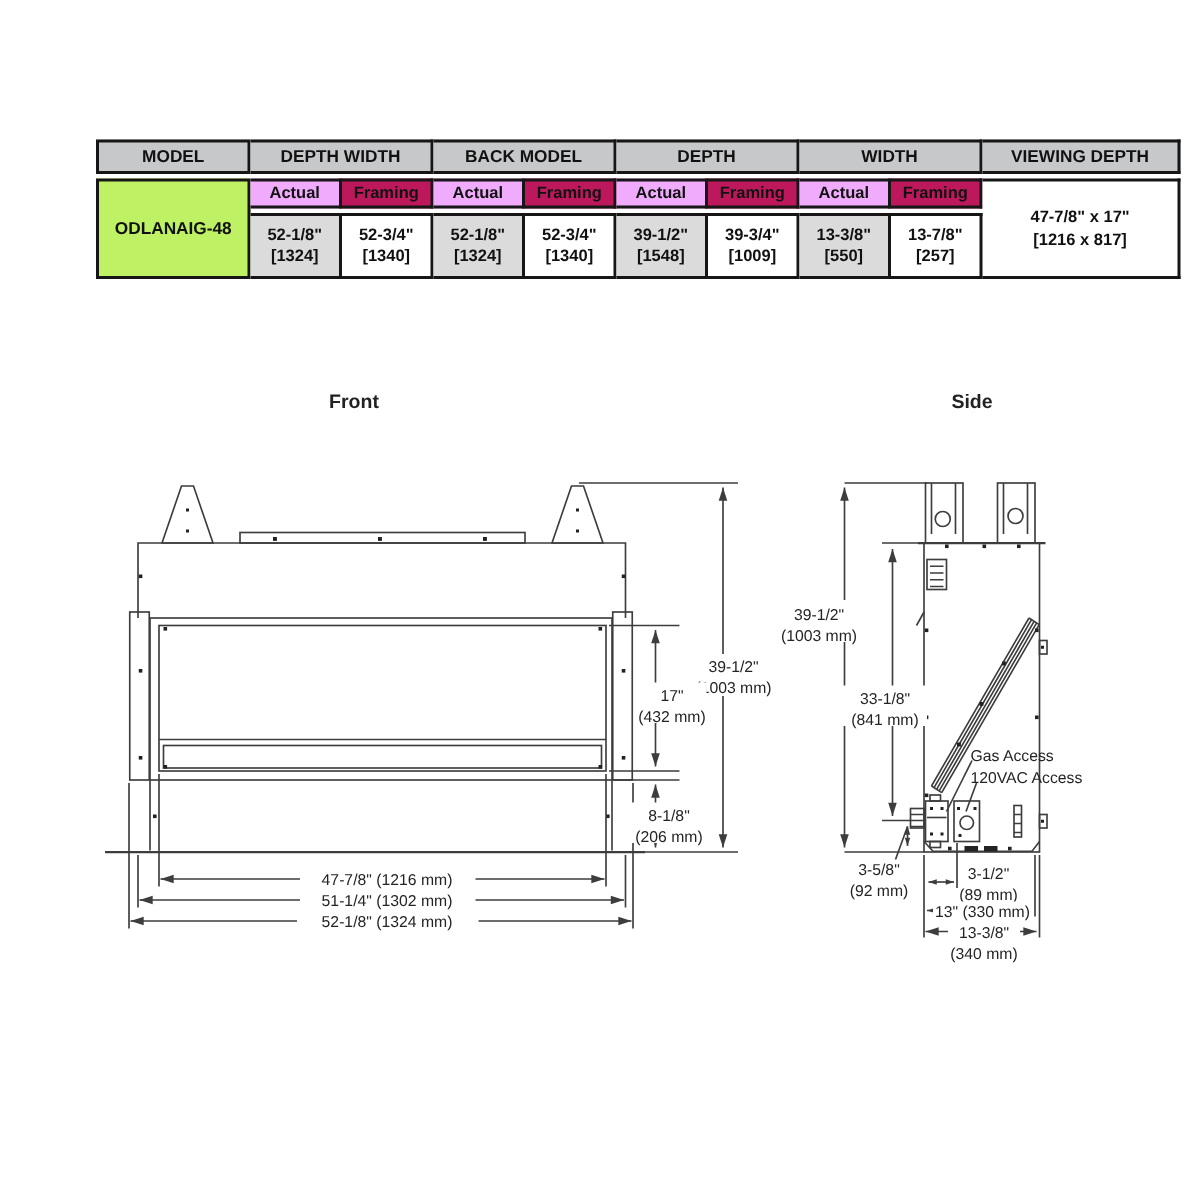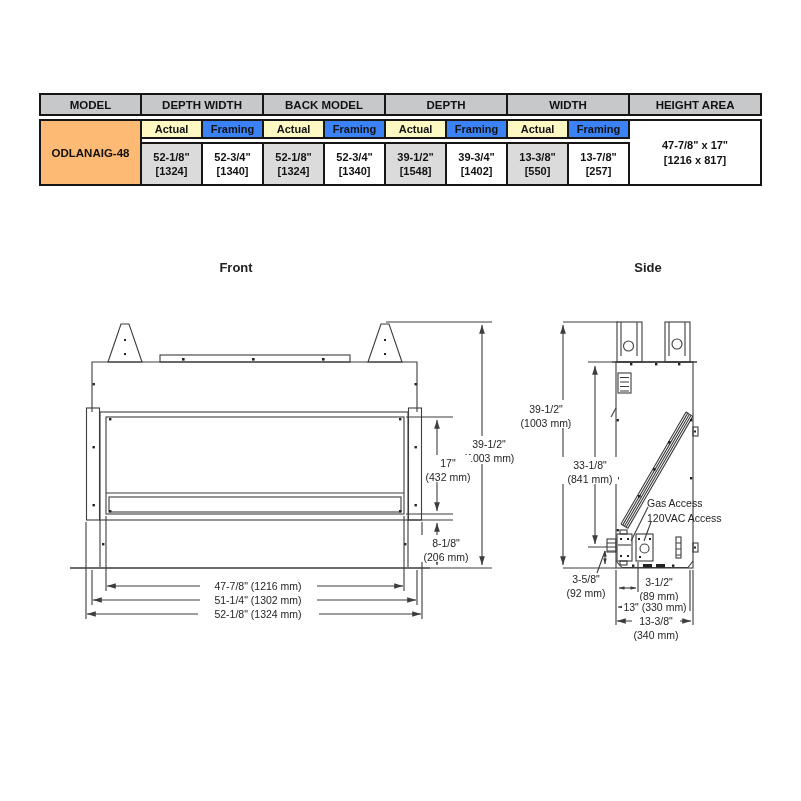--- a/index.html
+++ b/index.html
@@ -1,27 +1,27 @@
 <!DOCTYPE html>
 <html><head>
 <meta charset="utf-8">
 <style>
   html,body{margin:0;padding:0;background:#fff;}
   .canvas{position:relative;width:801px;height:801px;background:#fff;overflow:hidden;
           font-family:"Liberation Sans","DejaVu Sans",sans-serif;}
   
-  .spec{position:absolute;left:39px;top:90px;width:723px;
+  .spec{position:absolute;left:64px;top:90px;width:723px;
         border-collapse:separate;border-spacing:0 3px;table-layout:fixed;color:#111;}
   .spec th,.spec td{border:2px solid #161616;border-left:none;text-align:center;
         vertical-align:middle;padding:1px 0;overflow:hidden;}
   .spec .fc{border-left:2px solid #161616;}
   .hdr th{background:#c7c8ca;font-size:11.5px;height:17px;font-weight:bold;}
-  .sub th{font-size:11px;height:14px;font-weight:bold;background:#3b82f6;}
-  .spec th.a,.spec td.a{background:#fef9c3;}
-  .model{background:#fdba74;font-size:11.5px;font-weight:bold;}
+  .sub th{font-size:11px;height:14px;font-weight:bold;background:#be185d;}
+  .spec th.a,.spec td.a{background:#f0abfc;}
+  .model{background:#bef264;font-size:11.5px;font-weight:bold;}
   .data td{font-size:11px;font-weight:bold;height:38px;line-height:1.3;background:#fff;}
   .data td.a{background:#dbdbdb;}
   .va{font-size:11px;font-weight:bold;line-height:1.35;background:#fff;}
   
   svg{position:absolute;left:0;top:0;}
   .ln{stroke:#3d3d3d;stroke-width:1.1;fill:none;}
   .lnth{stroke:#3d3d3d;stroke-width:1.5;fill:none;}
   .shape{stroke:#3d3d3d;stroke-width:1.1;fill:#fff;}
   .dot{fill:#222;stroke:none;}
   .mask{fill:#fff;stroke:none;}
@@ -46,21 +46,21 @@
         <col style="width:61px">
       <col style="width:132px">
     </colgroup>
     <tbody>
         <tr class="hdr">
       <th class="fc">MODEL</th>
       <th colspan="2">DEPTH WIDTH</th>
       <th colspan="2">BACK MODEL</th>
       <th colspan="2">DEPTH</th>
       <th colspan="2">WIDTH</th>
-      <th>HEIGHT AREA</th>
+      <th>VIEWING DEPTH</th>
     </tr>
     <tr class="sub">
       <td class="model fc" rowspan="2">ODLANAIG-48</td>
       <th class="a">Actual</th>
       <th>Framing</th>
       <th class="a">Actual</th>
       <th>Framing</th>
       <th class="a">Actual</th>
       <th>Framing</th>
       <th class="a">Actual</th>
@@ -86,21 +86,21 @@
       <td>
             <div>52-3/4"</div>
             <div>[1340]</div>
           </td>
       <td class="a">
             <div>39-1/2"</div>
             <div>[1548]</div>
           </td>
       <td>
             <div>39-3/4"</div>
-            <div>[1402]</div>
+            <div>[1009]</div>
           </td>
       <td class="a">
             <div>13-3/8"</div>
             <div>[550]</div>
           </td>
       <td>
             <div>13-7/8"</div>
             <div>[257]</div>
           </td>
     </tr>

